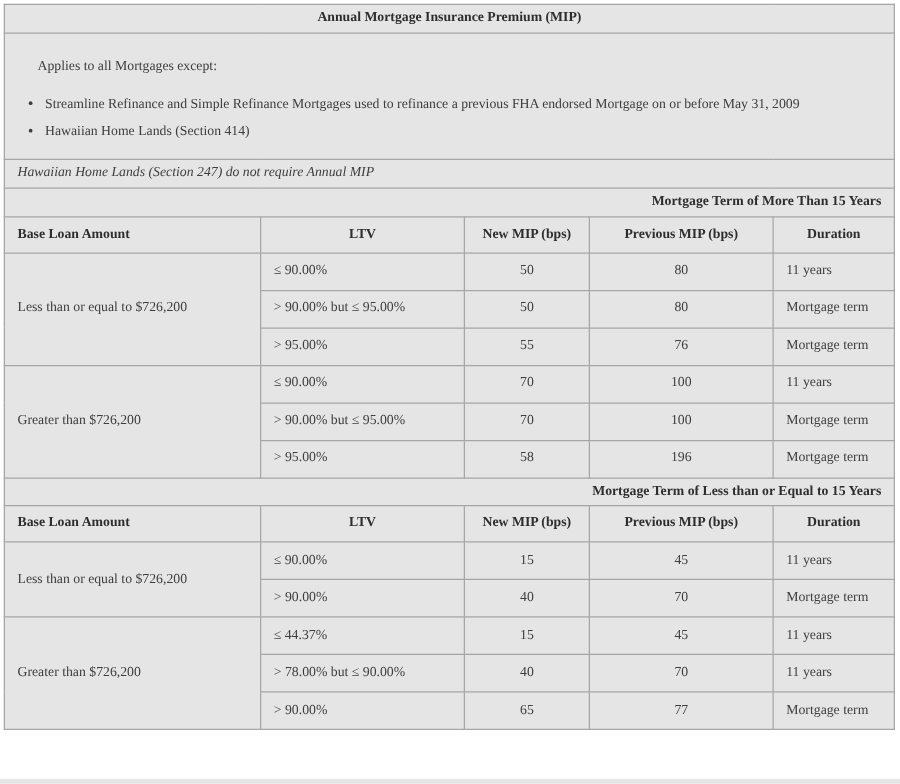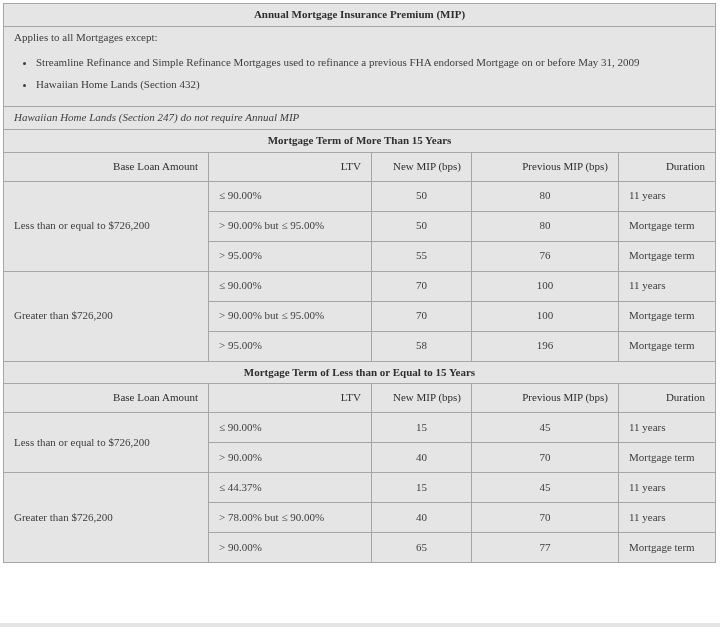--- a/index.html
+++ b/index.html
@@ -33,40 +33,39 @@
     overflow: hidden;
   }
   td.title-cell {
     text-align: center;
     font-weight: bold;
     font-size: 12px;
     color: #2e2e2e;
     padding: 25px 10px 9px 10px;
   }
   td.notes-cell { padding: 7px 10px 2px 10px; }
-  .notes-cell p { margin: 0; }
+  .notes-cell p { margin: 16px; }
   .notes-cell ul {
     margin: 11px 0 10px 0;
     padding-left: 22px;
     list-style: disc;
   }
   .notes-cell li { margin-bottom: 9px; }
   td.note-cell { padding: 9px 10px; font-style: italic; }
   td.section-heading-cell {
-    text-align: center;
+    text-align: right;
     font-weight: bold;
     font-size: 12px;
     color: #2e2e2e;
     padding: 6px 10px;
   }
   tr.col-header-row { height: 29px; }
   tr.col-header-row td {
-    font-weight: normal;
+    font-weight: bold;
     color: #2e2e2e;
-    text-align: right;
   }
   tr.data-row { height: 30px; }
   .center { text-align: center; }
   .left { text-align: left; }
   .bottom-strip {
     position: absolute;
     left: 0;
     bottom: 0;
     width: 720px;
     height: 7px;
@@ -89,21 +88,21 @@
     <tbody>
         <tr>
       <td colspan="5" class="title-cell">Annual Mortgage Insurance Premium (MIP)</td>
     </tr>
 
     <tr>
       <td colspan="5" class="notes-cell">
         <p>Applies to all Mortgages except:</p>
         <ul>
           <li>Streamline Refinance and Simple Refinance Mortgages used to refinance a previous FHA endorsed Mortgage on or before May 31, 2009</li>
-          <li>Hawaiian Home Lands (Section 432)</li>
+          <li>Hawaiian Home Lands (Section 414)</li>
         </ul>
       </td>
     </tr>
 
     <tr>
       <td colspan="5" class="note-cell">Hawaiian Home Lands (Section 247) do not require Annual MIP</td>
     </tr>
 
     <tr>
       <td colspan="5" class="section-heading-cell">Mortgage Term of More Than 15 Years</td>

